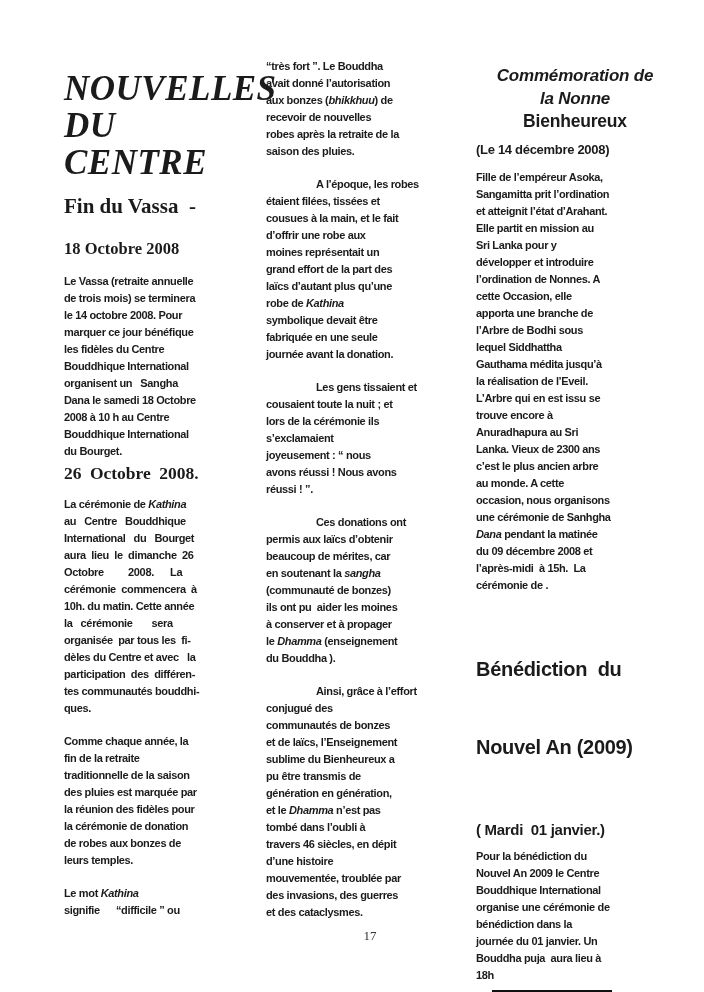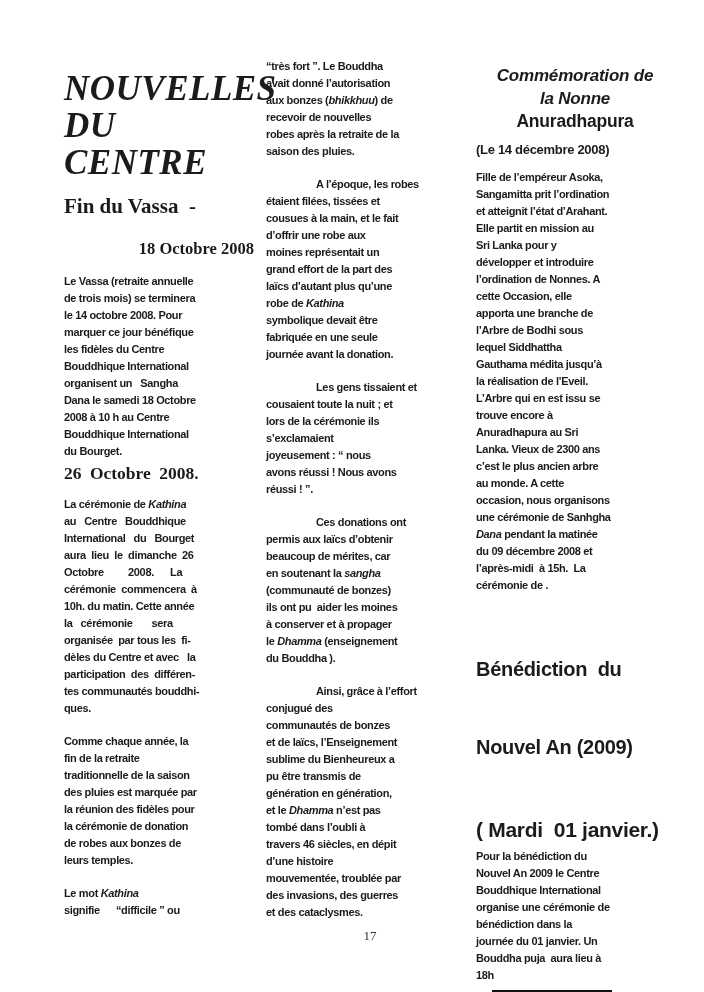--- a/index.html
+++ b/index.html
@@ -13,35 +13,35 @@
   .pre{white-space:pre-wrap;}
   .it{font-style:italic;}
   .body-text{font-size:11px;font-weight:700;line-height:17px;letter-spacing:-0.35px;
              white-space:pre-wrap;}
   .indent{text-indent:50px;}
   .masthead{font-family:"Liberation Serif",serif;font-weight:700;font-style:italic;
             font-size:35px;line-height:37px;letter-spacing:0.5px;margin-bottom:14px;}
   .h-serif{font-family:"Liberation Serif",serif;font-weight:700;font-size:21px;
            line-height:22px;margin-bottom:22px;}
   .d-serif{font-family:"Liberation Serif",serif;font-weight:700;font-size:16.5px;
-           line-height:20px;margin-bottom:14px;text-align:right;}
+           line-height:20px;margin-bottom:14px;}
   .h-sans{font-size:21px;font-weight:700;line-height:26px;letter-spacing:-0.3px;}
   .d-serif2{font-family:"Liberation Serif",serif;font-weight:700;font-size:17.5px;
             line-height:22px;word-spacing:4px;margin-bottom:12px;margin-top:2px;}
   .p-gap{margin-bottom:16px;}
   .p-gap-s{}
   .c3-head{font-size:17px;font-weight:700;font-style:italic;line-height:23px;
            text-align:center;letter-spacing:-0.2px;}
   .c3-head3{font-size:17.5px;font-weight:700;line-height:23px;text-align:center;
             letter-spacing:-0.2px;margin-bottom:6px;}
   .c3-date{font-size:13px;font-weight:700;line-height:22px;margin-bottom:8px;
            letter-spacing:-0.3px;}
   .c3-h2{font-size:20px;font-weight:700;line-height:26px;letter-spacing:-0.3px;
          margin-top:10px;margin-bottom:8px;}
-  .c3-date2{font-size:21px;font-weight:700;line-height:20px;margin-bottom:8px;
+  .c3-date2{font-size:15px;font-weight:700;line-height:20px;margin-bottom:8px;
             letter-spacing:-0.3px;}
   .lotus-wrap{margin-top:6px;margin-left:16px;width:120px;height:120px;}
   .page-num{position:absolute;left:18px;top:928px;width:704px;text-align:center;
             font-family:"Liberation Serif",serif;font-size:13px;color:#333;}
 </style>
 </head>
 <body>
 
 <div class="page">
   <div class="cols">
@@ -138,21 +138,21 @@
 mouvementée, troublée par
 des invasions, des guerres
 et des cataclysmes.</span></div>
     </div>
 
     <div class="col col3">
       <div class="c3-head">
         <div>Commémoration de</div>
         <div>la Nonne</div>
       </div>
-      <div class="c3-head3">Anuradhapura</div>
+      <div class="c3-head3">Bienheureux</div>
       <div class="c3-date">(Le 14 décembre 2008)</div>
       <div class="body-text"><span>Fille de l’empéreur Asoka,
 Sangamitta prit l’ordination
 et atteignit l’état d’Arahant.
 Elle partit en mission au
 Sri Lanka pour y
 développer et introduire
 l’ordination de Nonnes. A
 cette Occasion, elle
 apporta une branche de

